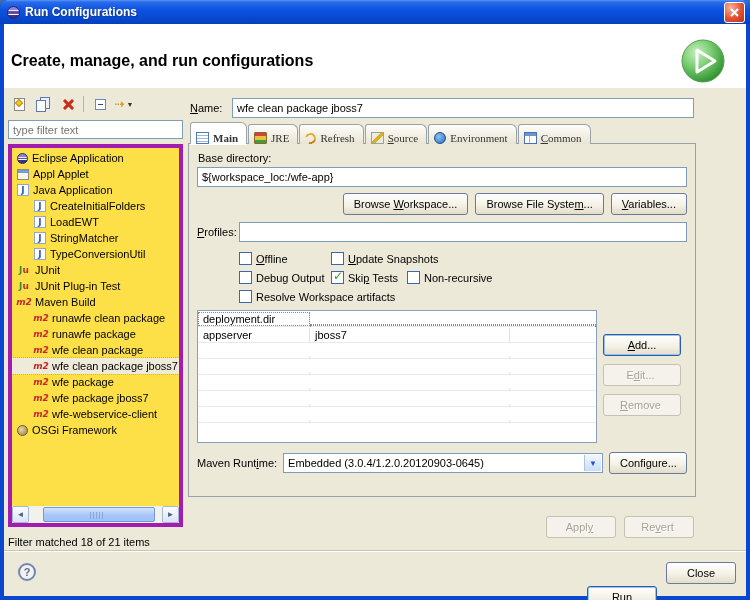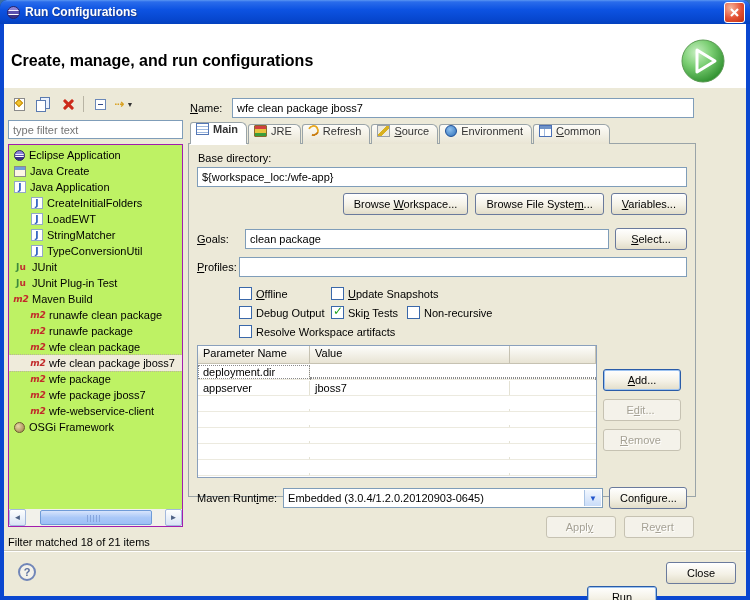--- a/index.html
+++ b/index.html
@@ -41,21 +41,21 @@
   .delete-icon::before,.delete-icon::after { content:""; position:absolute; left:6px; top:0; width:3px; height:13px; background:#cc2a1a; border-radius:1px; }
   .delete-icon::before { transform:rotate(45deg); }
   .delete-icon::after { transform:rotate(-45deg); }
   .collapse-icon { width:11px; height:11px; border:1px solid #6a88b8; background:#fff; position:relative; }
   .collapse-icon::after { content:""; position:absolute; left:2px; top:4px; width:5px; height:1px; background:#334a88; }
   .filter-icon { color:#d8a020; font-weight:bold; font-size:12px; }
   .drop-caret { font-size:7px; color:#333; margin-left:2px; }
 
   .filter-box { margin-top:4px; width:175px; height:19px; border:1px solid #7f9db9; background:#fff; padding:2px 4px; font-size:11px; color:#757261; font-family:inherit; }
 
-  .listbox { position:absolute; left:0; top:52px; right:0; bottom:21px; background:#bef264; border:1px solid #a21caf; overflow:hidden; }
+  .listbox { position:absolute; left:0; top:52px; right:0; bottom:21px; background:#fde047; border:4px solid #a21caf; overflow:hidden; }
   .tree { position:absolute; left:0; top:2px; right:0; bottom:17px; overflow:hidden; }
   .titem { display:flex; align-items:center; height:16px; padding-left:5px; white-space:nowrap; }
   .titem.ind { padding-left:22px; }
   .titem.sel { background:#efebdb; outline:1px dotted #b8b29a; }
   .ticon { width:14px; height:12px; margin-right:4px; flex:none; display:flex; align-items:center; justify-content:center; font:italic bold 9px "DejaVu Sans",sans-serif; }
   .eclipse-icon { width:11px; height:11px; border-radius:50%; border:1px solid #2a2468;
     background:linear-gradient(180deg,#8d84d8 0 28%,#efedff 28% 40%,#5a4fae 40% 60%,#fff 60% 70%,#3b3287 70%); }
   .java-applet-icon { width:12px; height:11px; background:#fdf6e3; border:1px solid #8a8a8a; box-shadow:inset 0 3px 0 #6f9fd8; }
   .java-app-icon { width:12px; height:12px; background:#fff; border:1px solid #93a8c8; color:#2b5fc0; font-style:normal; }
   .junit-icon, .junit-plugin-icon { color:#3c8a3c; font-style:normal; font-weight:bold; letter-spacing:0; }
@@ -73,23 +73,23 @@
 
   
   .mainpanel { position:absolute; left:184px; top:68px; width:508px; bottom:48px; }
   .row { display:flex; align-items:center; }
   .name-row { margin:6px 0 4px 2px; }
   .name-row label { width:42px; }
   .txt { height:20px; border:1px solid #7f9db9; background:#fff; padding:2px 4px; font-family:inherit; font-size:11px; color:#000; }
   .name-row .txt { flex:1; margin-right:2px; }
 
   .tabbar { display:flex; align-items:flex-end; height:22px; padding-left:2px; position:relative; z-index:2; }
-  .tab { display:flex; align-items:flex-start; height:20px; padding:0 8px 0 5px; margin-right:1px;
+  .tab { display:flex; align-items:flex-end; height:20px; padding:0 8px 0 5px; margin-right:1px;
     border:1px solid #9aa4a8; border-bottom:none; border-radius:3px 6px 0 0;
-    background:linear-gradient(180deg,#fdfcf8,#e9e5d4); color:#333; }
+    background:linear-gradient(180deg,#fdfcf8,#e9e5d4); color:#333;font-family:Liberation Serif, serif; }
   .tab.active { background:#fff; height:22px; font-weight:bold; position:relative; top:0; box-shadow:0 1px 0 #fff; }
   .tab-icon { width:13px; height:12px; margin-right:4px; flex:none; position:relative; }
   .main-tab-icon { border:1px solid #5577b5; background:repeating-linear-gradient(180deg,#fff 0 2px,#9db8e0 2px 3px); }
   .jre-tab-icon { border:1px solid #8a6a2a; background:linear-gradient(180deg,#d04040 0 33%,#e8c23c 33% 66%,#3c9e3c 66%); border-radius:1px; }
   .refresh-tab-icon { width:11px; height:11px; border:2px solid #e8a820; border-radius:50%; border-left-color:transparent; border-bottom-color:#c87c10; transform:rotate(-25deg); }
   .source-tab-icon { border:1px solid #98a0aa; background:linear-gradient(135deg,transparent 42%,#d8b020 42% 62%,transparent 62%),#edeae0; }
   .environment-tab-icon { width:12px; height:12px; border:1px solid #1d4f98; border-radius:50%; background:radial-gradient(circle at 38% 35%,#8fc0ee,#2d6fb8); }
   .common-tab-icon { border:1px solid #4a6fb5; background:linear-gradient(90deg,transparent 0 4px,#9db8e0 4px 5px,transparent 5px 9px) ,#fff; box-shadow:inset 0 3px 0 #6f93c8; }
 
   .tabcontent { position:relative; top:-1px; border:1px solid #9aa4a8; background:#ece9d8; height:354px; padding:7px 8px 0 8px; z-index:1; }
@@ -205,21 +205,21 @@
       <input class="filter-box" placeholder="type filter text" style="">
 
       <div class="listbox">
         <div class="tree">
             <div class="titem">
               <span class="ticon eclipse-icon"></span>
               <span>Eclipse Application</span>
             </div>
             <div class="titem">
               <span class="ticon java-applet-icon"></span>
-              <span>Java Create</span>
+              <span>Appl Applet</span>
             </div>
             <div class="titem">
               <span class="ticon java-app-icon">J</span>
               <span>Java Application</span>
             </div>
             <div class="titem ind">
               <span class="ticon java-app-icon">J</span>
               <span>CreateInitialFolders</span>
             </div>
             <div class="titem ind">
@@ -324,25 +324,20 @@
 
       <div class="tabcontent">
         <div class="sec-label">Base directory:</div>
         <input class="txt wide" value="${workspace_loc:/wfe-app}" style="">
         <div class="row browse-row">
           <button class="btn">Browse <u>W</u>orkspace...</button>
           <button class="btn">Browse File Syste<u>m</u>...</button>
           <button class="btn"><u>V</u>ariables...</button>
         </div>
 
-        <div class="row goals-row">
-          <label><u>G</u>oals:</label>
-          <input class="txt" value="clean package" style="">
-          <button class="btn" style="width:72px"><u>S</u>elect...</button>
-        </div>
 
         <div class="row profiles-row">
           <label><u>P</u>rofiles:</label>
           <input class="txt" value="" style="">
         </div>
 
         <div class="checkbox-area">
             <div class="cb-row">
               <span class="cb-item" style="width: 92px;">
                 <span class="cbox"></span>
@@ -370,25 +365,20 @@
             <div class="cb-row">
               <span class="cb-item">
                 <span class="cbox"></span>
                 <span>Resolve Workspace artifacts</span>
               </span>
             </div>
           </div>
 
         <div class="table-area">
           <div class="ptable">
-              <div class="trow head">
-                <div class="tcell c0">Parameter Name</div>
-                <div class="tcell c1">Value</div>
-                <div class="tcell c2"></div>
-              </div>
               <div class="trow body-row selrow">
                 <div class="tcell c0">deployment.dir</div>
                 <div class="tcell c2"></div>
               </div>
               <div class="trow body-row">
                 <div class="tcell c0">appserver</div>
                 <div class="tcell c1">jboss7</div>
                 <div class="tcell c2"></div>
               </div>
               <div class="trow body-row">

